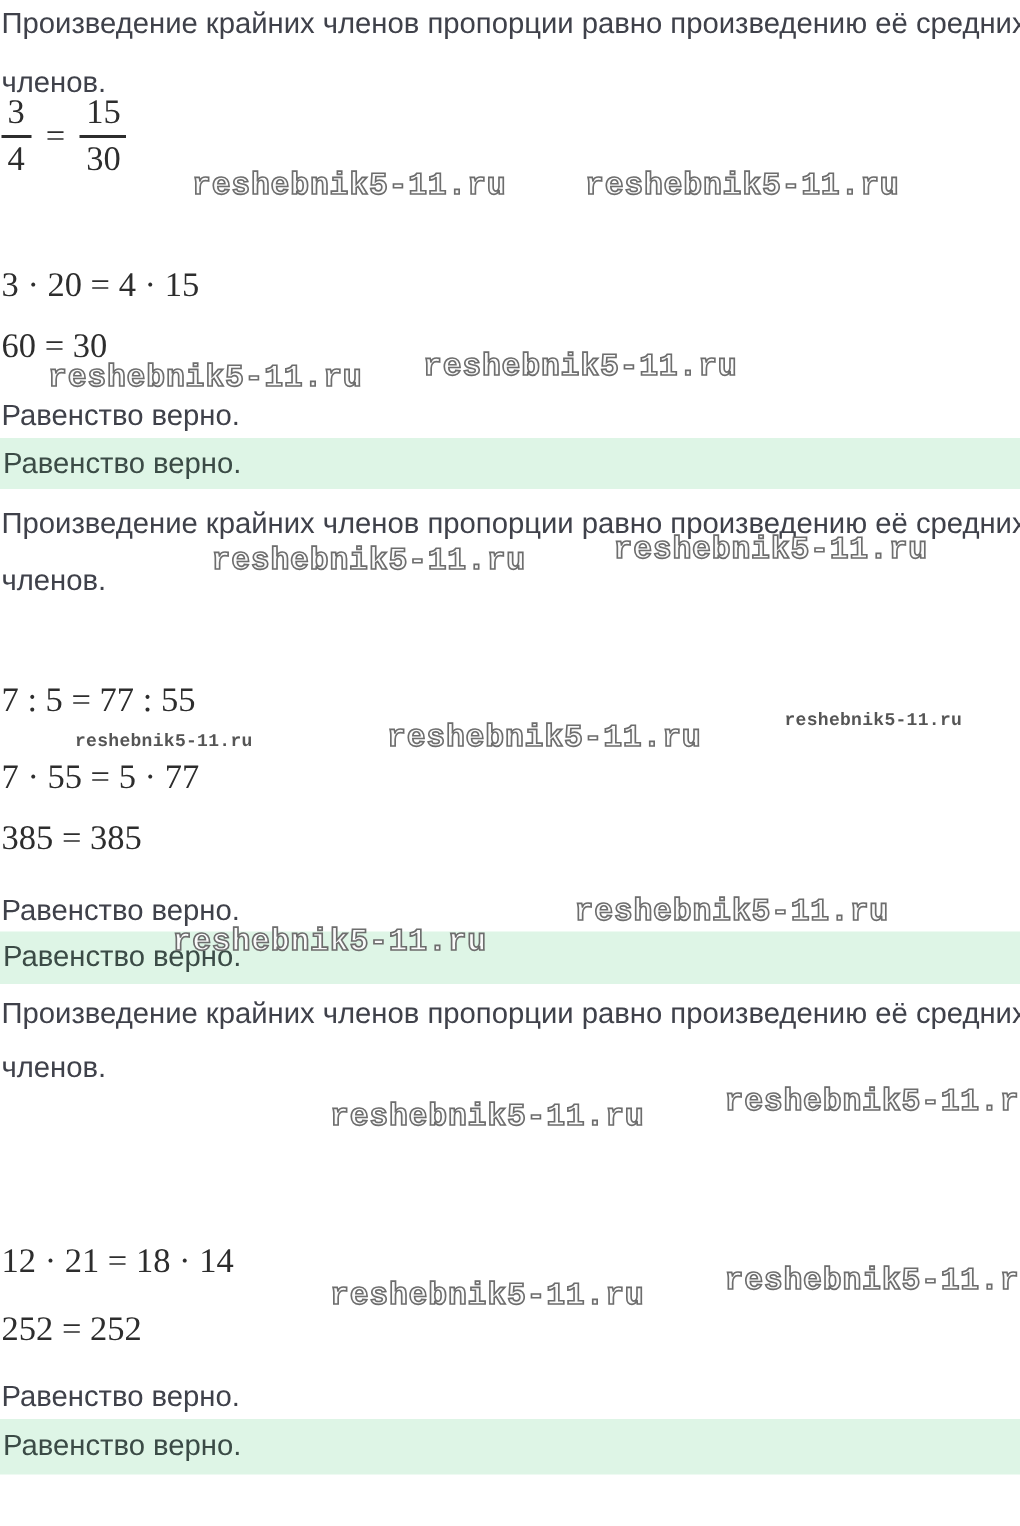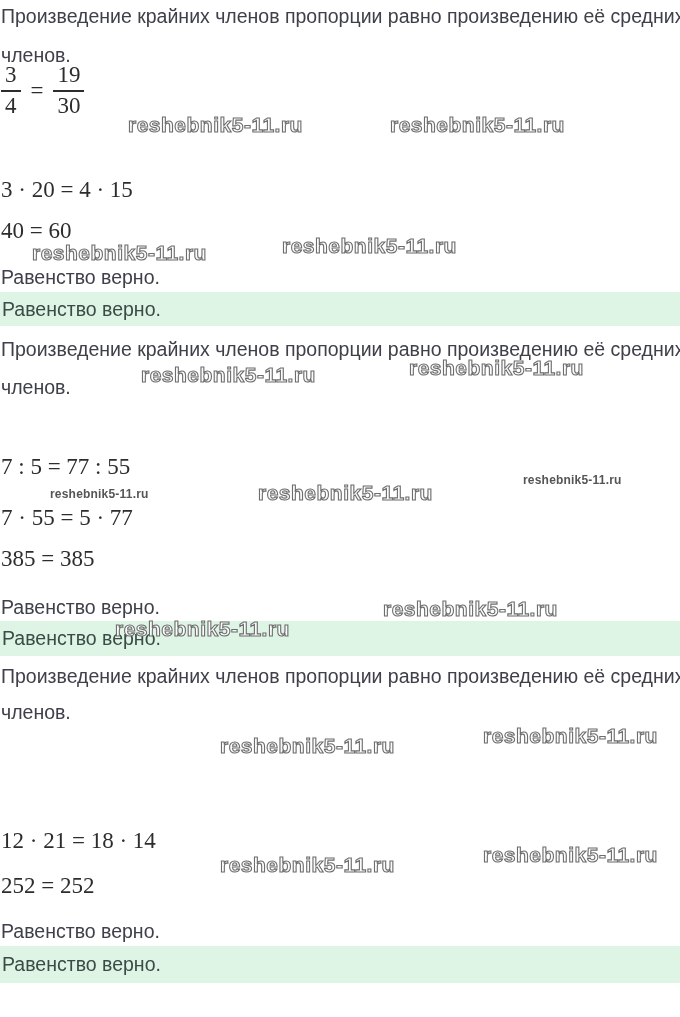--- a/index.html
+++ b/index.html
@@ -7,46 +7,46 @@
         font-family:"Liberation Sans",sans-serif;}
   .txt{position:absolute;left:1px;font-size:19.5px;line-height:22px;color:#3f414a;white-space:nowrap;z-index:1;}
   .math{position:absolute;left:1px;font-family:"Liberation Serif",serif;font-size:23px;line-height:24px;
         color:#2d2d2d;white-space:nowrap;z-index:1;}
   .prop{display:flex;align-items:center;gap:10px;}
   .frac{display:inline-flex;flex-direction:column;text-align:center;}
   .frac .num{display:block;padding:0 4px 3px;border-bottom:2px solid #2d2d2d;}
   .frac .den{display:block;padding-top:2px;}
   .hl{position:absolute;left:0;width:680px;height:34px;background:#def5e6;display:flex;align-items:center;z-index:0;}
   .hl span{font-size:19.5px;color:#3b4b46;padding-left:2px;white-space:nowrap;}
-  .wm{position:absolute;font-family:Liberation Sans, sans-serif;font-weight:bold;font-size:21px;letter-spacing:.5px;
+  .wm{position:absolute;font-family:Liberation Mono, monospace;font-weight:bold;font-size:21px;letter-spacing:.5px;
       white-space:nowrap;z-index:3;color:#777777;-webkit-text-fill-color:#fbfbfb;-webkit-text-stroke:1.1px #6d6d6d;}
   .wm.sm{font-size:12px;letter-spacing:.2px;color:#555555;-webkit-text-fill-color:#555555;-webkit-text-stroke:0 transparent;}
 </style>
 </head>
 <body>
 
 <div class="page">
 
   <div class="txt" style="top:5px">Произведение крайних членов пропорции равно произведению её средних</div>
   <div class="txt" style="top:44px">членов.</div>
 
   <div class="math prop" style="top:63px">
     <span class="frac">
       <span class="num">3</span>
       <span class="den">4</span>
     </span>
     <span>=</span>
     <span class="frac">
-      <span class="num">19</span>
+      <span class="num">15</span>
       <span class="den">30</span>
     </span>
   </div>
 
   <div class="math" style="top:178px">3 · 20 = 4 · 15</div>
-  <div class="math" style="top:219px">40 = 60</div>
+  <div class="math" style="top:219px">60 = 30</div>
   <div class="txt" style="top:266px">Равенство верно.</div>
   <div class="hl" style="top:292px">
     <span>Равенство верно.</span>
   </div>
 
   <div class="txt" style="top:338px">Произведение крайних членов пропорции равно произведению её средних</div>
   <div class="txt" style="top:376px">членов.</div>
 
 
   <div class="math" style="top:455px">7 : 5 = 77 : 55</div>

